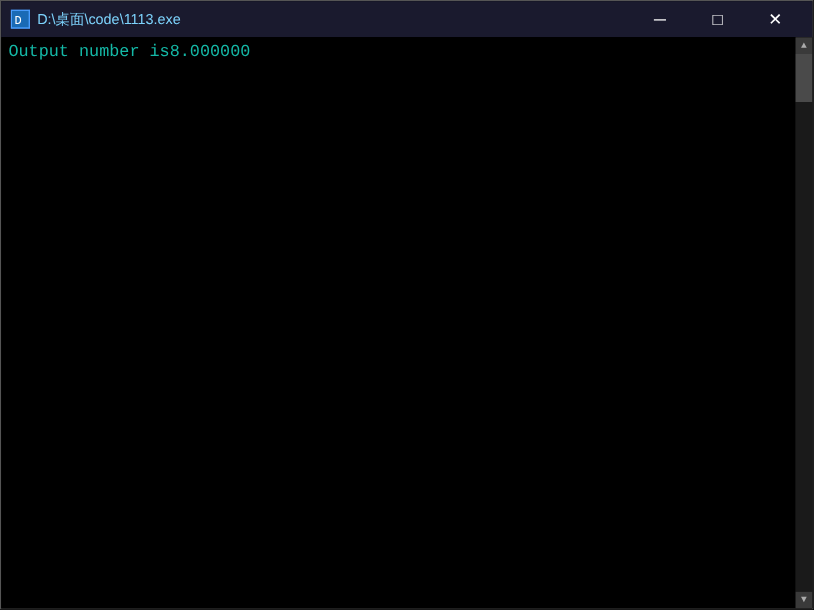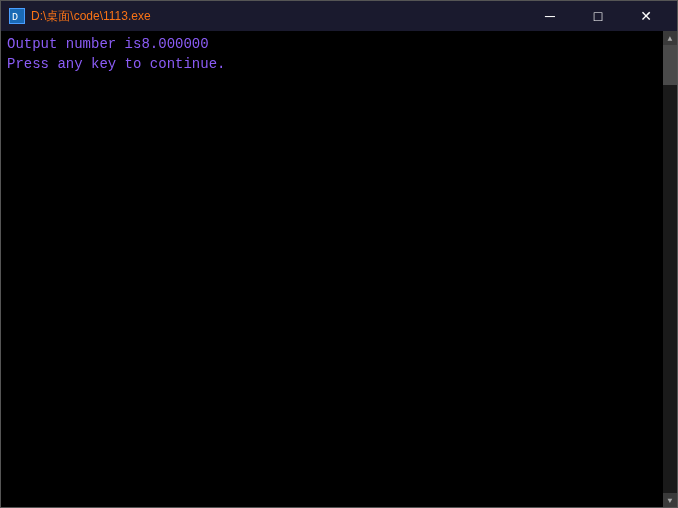--- a/index.html
+++ b/index.html
@@ -45,21 +45,21 @@
       height: 16px;
       background: #4a9eff;
       display: flex;
       align-items: center;
       justify-content: center;
       font-size: 10px;
       color: white;
     }
 
     .title-bar-text {
-      color: #f97316;
+      color: #7dd3fc;
       font-size: 12px;
       font-family: 'Segoe UI', Arial, sans-serif;
     }
 
     .title-bar-controls {
       display: flex;
       align-items: center;
       gap: 2px;
     }
 
@@ -84,21 +84,21 @@
       padding: 4px 6px;
       font-size: 14px;
       font-family: 'Courier New', Courier, monospace;
       overflow: hidden;
       position: relative;
     }
 
     .console-line {
       line-height: 1.4;
       white-space: pre;
-      color: #8b5cf6;
+      color: #14b8a6;
     }
 
     .scrollbar {
       position: absolute;
       right: 0;
       top: 0;
       width: 14px;
       height: 100%;
       background: #1a1a1a;
       display: flex;
@@ -149,21 +149,20 @@
     <div class="title-bar-controls">
       <button class="title-btn">─</button>
       <button class="title-btn">□</button>
       <button class="title-btn close">✕</button>
     </div>
   </div>
 
   <div class="console-area">
     <div class="console-line">Output number is8.000000</div>
     <div class="console-line"></div>
-    <div class="console-line">Press any key to continue.</div>
     <div class="scrollbar">
       <div class="scrollbar-btn">▲</div>
       <div class="scrollbar-track">
         <div class="scrollbar-thumb"></div>
       </div>
       <div class="scrollbar-btn">▼</div>
     </div>
   </div>
 </div>
 

